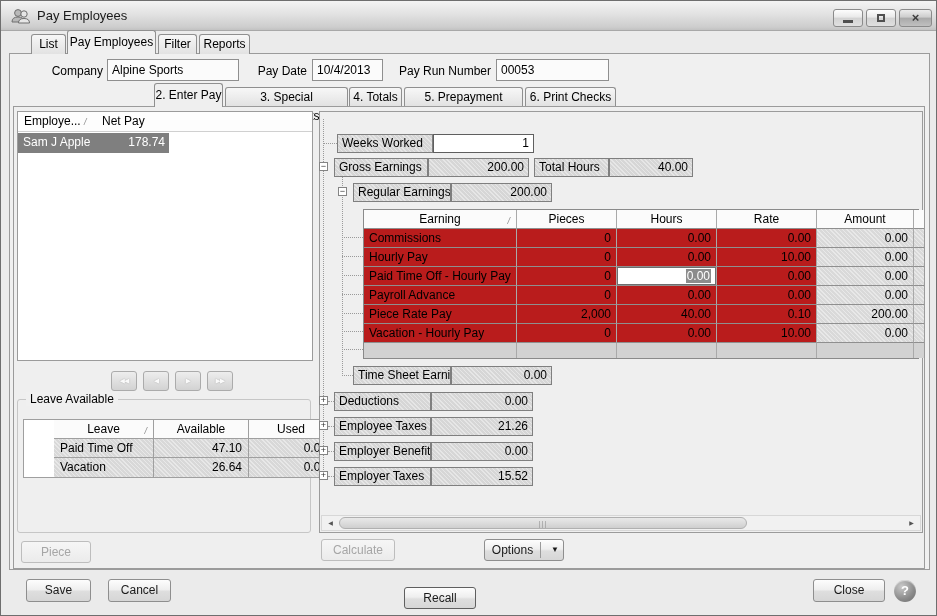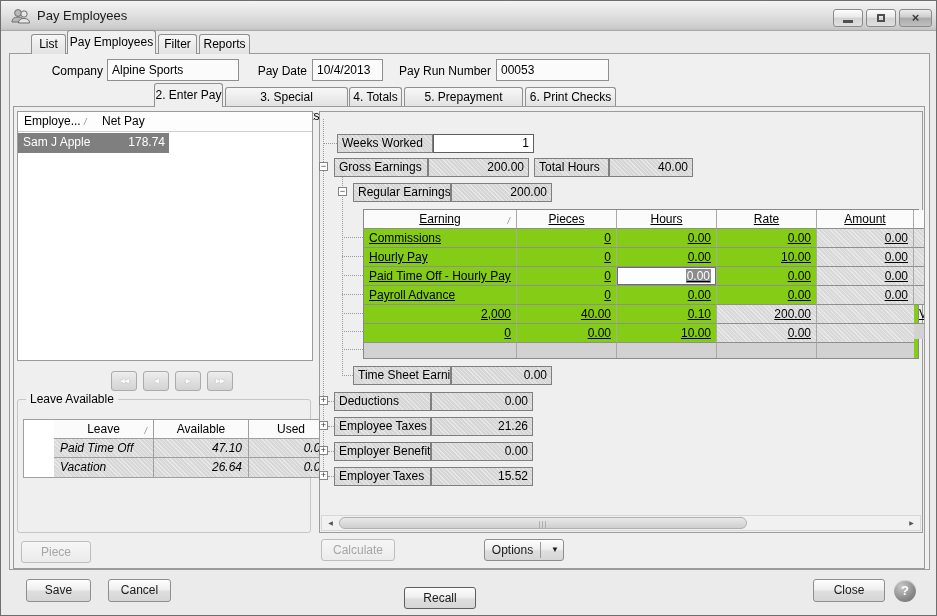--- a/index.html
+++ b/index.html
@@ -42,39 +42,39 @@
     font-size:9px; line-height:7px; text-align:center; color:#333; }
 
   
   .elist { position:absolute; background:#fff; border:1px solid #9b9b9b; }
   .elist-header { position:absolute; left:0; top:0; right:0; height:20px; border-bottom:1px solid #d0d0d0; background:#fdfdfd; }
   .sel-row { position:absolute; background:#7f7f7f; color:#fff; }
   .sort { font-size:9px; color:#8a8a8a; font-style:italic; }
 
   
   .egrid { position:absolute; display:grid; grid-template-columns:153px 100px 100px 100px 97px 4px;
-    background:#84cc16; border:1px solid #8a8a8a;text-decoration:underline; }
+    background:#b91c1c; border:1px solid #8a8a8a; }
   .ec { border-right:1px solid #a9a9a9; border-bottom:1px solid #8f8f8f; height:19px; line-height:18px;
     padding:0 5px; white-space:nowrap; overflow:hidden; }
   .ec.hdr { background:#fbfbfb; text-align:center; position:relative; }
   .ec.num { text-align:right; }
   .ec.ro { text-align:right; background-color:#d9d9d9;
     background-image:repeating-linear-gradient(45deg, rgba(255,255,255,.4) 0, rgba(255,255,255,.4) 1px, transparent 1px, transparent 3px); }
   .ec.blank { background:#d2d2d2; height:15px; }
   .ec.editing { padding:0; }
   .edit-inner { width:100%; height:100%; border:1px solid #6e6e6e; background:#fff; text-align:right; padding:0 4px; line-height:16px; }
   .selhl { background:#8c8c8c; color:#fff; padding:0 1px; }
   .hdr-sort { position:absolute; right:6px; top:2px; }
 
   .lgrid { position:absolute; display:grid; grid-template-columns:100px 95px 84px; border:1px solid #9f9f9f; background:#fff;padding-left:30px; }
   .lc { border-right:1px solid #9f9f9f; border-bottom:1px solid #9f9f9f; height:19px; line-height:18px; padding:0 6px; white-space:nowrap; }
   .lc.hdr { background:#fbfbfb; text-align:center; position:relative; }
   .lc.num { text-align:right; }
   .lc.gray { background-color:#d8d8d8;
-    background-image:repeating-linear-gradient(45deg, rgba(255,255,255,.4) 0, rgba(255,255,255,.4) 1px, transparent 1px, transparent 3px);font-style:italic; }
+    background-image:repeating-linear-gradient(45deg, rgba(255,255,255,.4) 0, rgba(255,255,255,.4) 1px, transparent 1px, transparent 3px); }
 
   
   .gset { position:absolute; border:1px solid #c6c6c6; border-radius:3px; }
   .gset-legend { position:absolute; top:-8px; left:8px; background:#f0f0f0; padding:0 4px; }
 
   
   .btn { position:absolute; border:1px solid #8e8e8e; border-radius:3px; text-align:center;
     background:linear-gradient(#fdfdfd,#efefef 45%,#dedede 55%,#d6d6d6); line-height:20px; color:#1a1a1a; }
   .btn.default { border-color:#5f5f5f;margin-top:48px; }
   .btn.disabled { color:#a6a6a6; border-color:#bdbdbd; background:linear-gradient(#f6f6f6,#ebebeb); }
@@ -229,20 +229,21 @@
     <div class="ec ro">0.00</div>
     <div class="ec ro" style="border-right:none"></div>
 
     <div class="ec">Payroll Advance</div>
     <div class="ec num">0</div>
     <div class="ec num">0.00</div>
     <div class="ec num">0.00</div>
     <div class="ec ro">0.00</div>
     <div class="ec ro" style="border-right:none"></div>
 
+    <div class="ec">Piece Rate Pay</div>
     <div class="ec num">2,000</div>
     <div class="ec num">40.00</div>
     <div class="ec num">0.10</div>
     <div class="ec ro">200.00</div>
     <div class="ec ro" style="border-right:none"></div>
 
     <div class="ec">Vacation - Hourly Pay</div>
     <div class="ec num">0</div>
     <div class="ec num">0.00</div>
     <div class="ec num">10.00</div>

